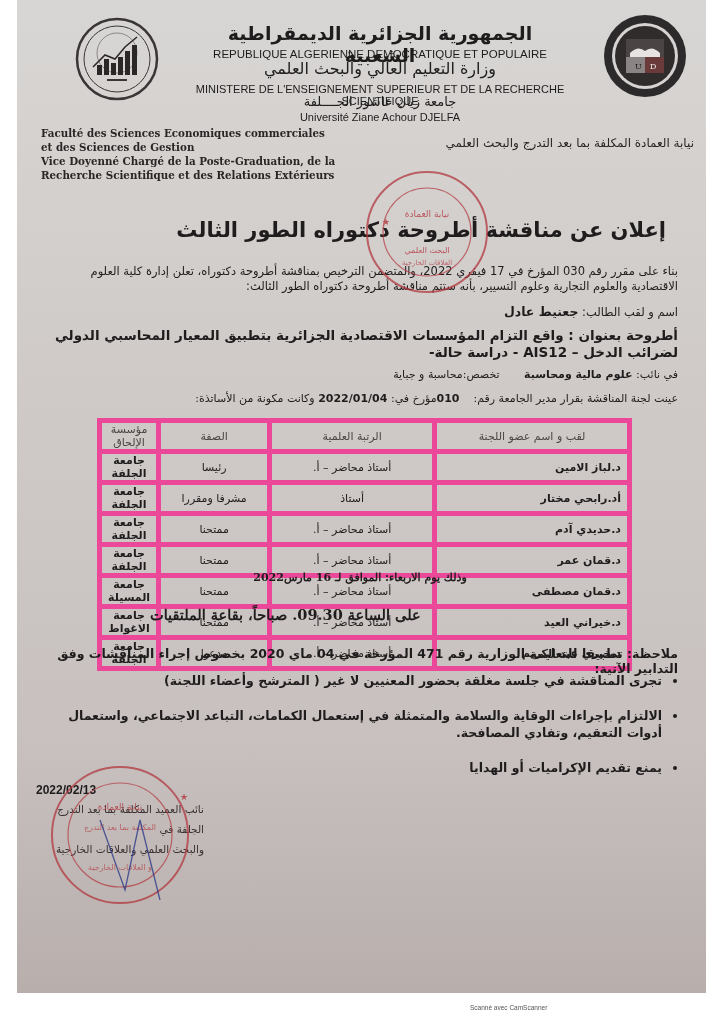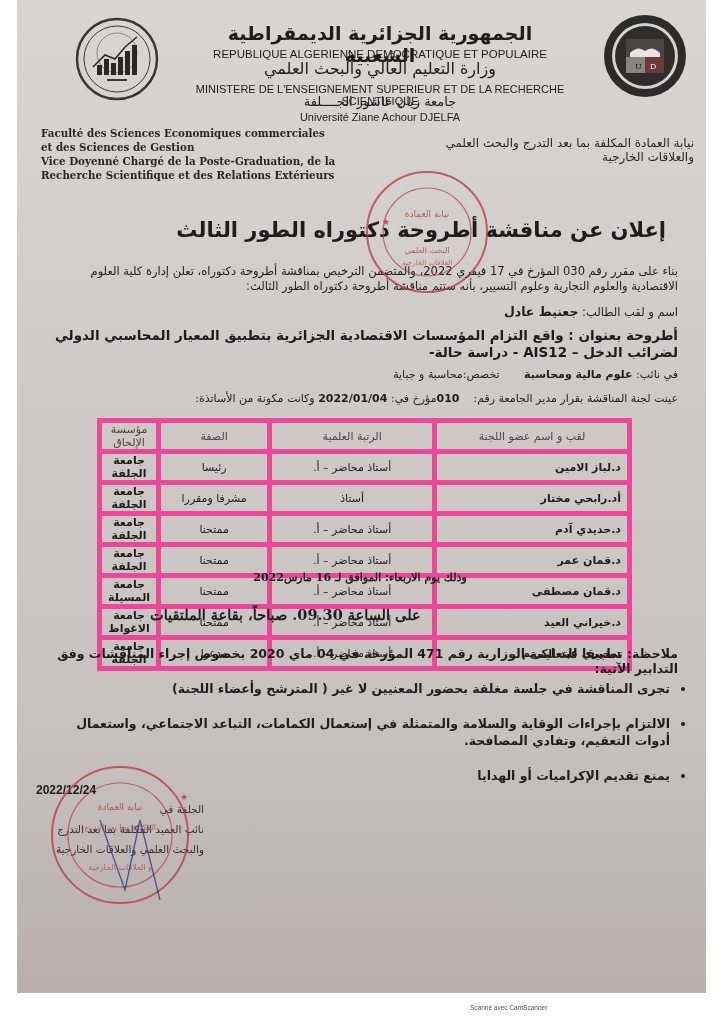--- a/index.html
+++ b/index.html
@@ -41,21 +41,21 @@
   table.jury th { font-weight: normal; color: #4a4646; text-align: center; }
   table.jury td.name { text-align: right; font-weight: bold; width: 180px; }
   table.jury td.rank { text-align: center; width: 150px; }
   table.jury td.role { text-align: center; width: 95px; }
   table.jury td.inst { text-align: center; font-weight: bold; }
 
   .day { left: 150px; top: 571px; width: 420px; font-family: "DejaVu Serif", serif; font-size: 11px; font-weight: bold; text-align: center; direction: rtl; }
   .time { left: 150px; top: 606px; width: 420px; font-family: "DejaVu Serif", serif; font-size: 14.5px; font-weight: bold; text-align: left; direction: rtl; }
 
   .note { left: 44px; top: 646px; width: 634px; font-size: 12.5px; font-weight: bold; text-align: right; direction: rtl; }
-  ul.rules { position: absolute; left: 44px; top: 672px; width: 618px; margin: 8px; padding: 0 14px 0 0; direction: rtl; font-size: 12.5px; font-weight: bold; line-height: 17px; }
+  ul.rules { position: absolute; left: 44px; top: 672px; width: 618px; margin: 0; padding: 0 14px 0 0; direction: rtl; font-size: 12.5px; font-weight: bold; line-height: 17px; }
   ul.rules li { margin-bottom: 18px; }
 
   .sig-date { left: 36px; top: 783px; font-family: "Liberation Sans", sans-serif; font-size: 12px; font-weight: bold; }
   .sig-text { left: 34px; top: 799px; width: 170px; font-size: 10.5px; line-height: 20px; text-align: right; direction: rtl; color: #3a3030; }
 
   .stamp { pointer-events: none; }
   .footer { left: 470px; top: 1004px; font-family: "Liberation Sans", sans-serif; font-size: 6.5px; color: #555; }
 </style>
 </head>
 <body>
@@ -97,21 +97,20 @@
 
 <div class="abs fr-block">
   <div>Faculté des Sciences Economiques   commerciales</div>
   <div>et des Sciences de Gestion</div>
   <div>Vice Doyenné Chargé de la Poste-Graduation, de la</div>
   <div>Recherche Scientifique et des Relations Extérieurs</div>
 </div>
 
 <div class="abs ar-block">
   <div>نيابة العمادة المكلفة بما بعد التدرج والبحث العلمي</div>
-  <div>والعلاقات الخارجية</div>
 </div>
 
 <div class="abs title">إعلان عن مناقشة أطروحة دكتوراه الطور الثالث</div>
 <div class="abs para">بناء على مقرر رقم 030 المؤرخ في 17 فيفري 2022، والمتضمن الترخيص بمناقشة أطروحة دكتوراه، تعلن إدارة كلية العلوم الاقتصادية والعلوم التجارية وعلوم التسيير، بأنه ستتم مناقشة أطروحة دكتوراه الطور الثالث:</div>
 <div class="abs student">
   <span>اسم و لقب الطالب:</span>
   <b>جعنيط عادل</b>
 </div>
 <div class="abs thesis">
   <span>أطروحة  بعنوان :</span>
@@ -189,24 +188,24 @@
 <div class="abs day">وذلك يوم  الاربعاء:   الموافق لـ 16 مارس2022</div>
 <div class="abs time">على الساعة 09.30. صباحاً، بقاعة الملتقيات</div>
 
 <div class="abs note">ملاحظة: تطبيقا للتعليمة الوزارية رقم 471 المؤرخة في 04 ماي 2020 بخصوص إجراء المناقشات وفق التدابير الآتية:</div>
 <ul class="rules">
   <li>تجرى المناقشة  في جلسة مغلقة بحضور المعنيين لا غير ( المترشح وأعضاء اللجنة)</li>
   <li>الالتزام بإجراءات الوقاية والسلامة والمتمثلة في إستعمال الكمامات، التباعد الاجتماعي، واستعمال أدوات التعقيم، وتفادي المصافحة.</li>
   <li>يمنع تقديم الإكراميات أو الهدايا</li>
 </ul>
 
-<div class="abs sig-date">2022/12/24</div>
+<div class="abs sig-date">2022/02/13</div>
 <div class="abs sig-text">
+  <div>نائب العميد المكلفة بما بعد التدرج</div>
   <div>الجلفة في</div>
-  <div>نائب العميد المكلفة بما بعد التدرج</div>
   <div>والبحث العلمي والعلاقات الخارجية</div>
 </div>
 
 <svg class="abs stamp" style="left:362px;top:165px;width:130px;height:135px;" viewBox="0 0 130 135">
   <circle cx="65" cy="67" r="60" fill="none" stroke="#b2383f" stroke-width="2" opacity="0.75"></circle>
   <circle cx="65" cy="67" r="44" fill="none" stroke="#b2383f" stroke-width="1.2" opacity="0.7"></circle>
   <text x="65" y="52" text-anchor="middle" font-family="DejaVu Sans, sans-serif" font-size="9" fill="#b2383f" opacity="0.8">نيابة العمادة</text>
   <text x="65" y="88" text-anchor="middle" font-family="DejaVu Sans, sans-serif" font-size="8" fill="#b2383f" opacity="0.8">البحث العلمي</text>
   <text x="65" y="100" text-anchor="middle" font-family="DejaVu Sans, sans-serif" font-size="7" fill="#b2383f" opacity="0.7">العلاقات الخارجية</text>
   <text x="20" y="60" font-size="9" fill="#b2383f" opacity="0.8">★</text>

